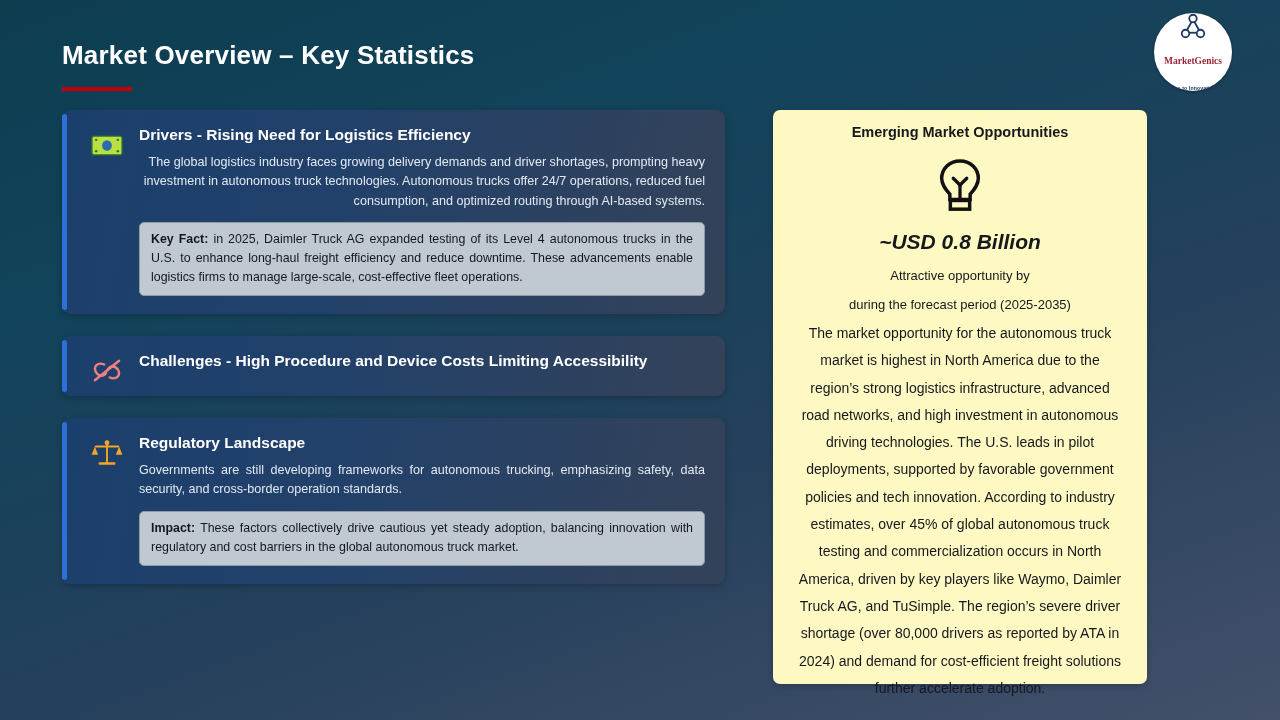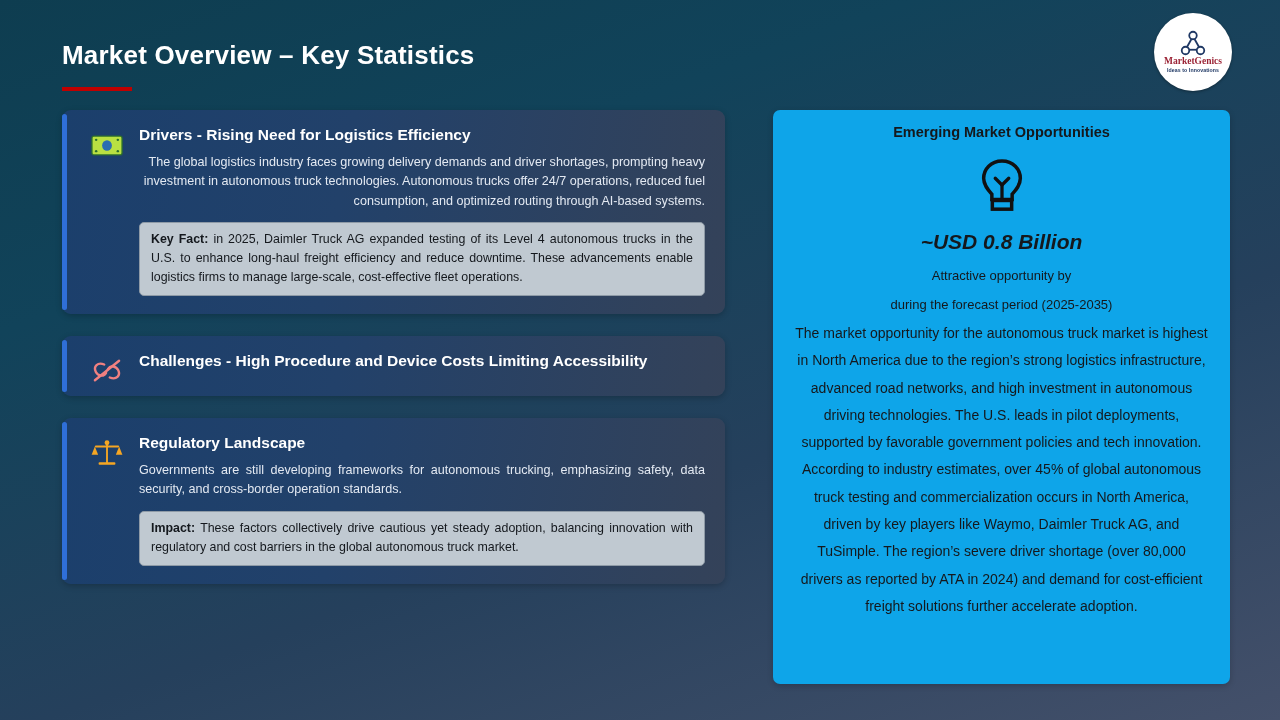--- a/index.html
+++ b/index.html
@@ -21,21 +21,21 @@
     position:absolute; left:62px; top:87px;
     width:70px; height:4px; background:#c00000;
   }
 
   
   .logo{
     position:absolute; left:1154px; top:13px;
     width:78px; height:78px; border-radius:50%;
     background:#ffffff;
     display:flex; flex-direction:column;
-    align-items:center; justify-content:center;
+    align-items:center; justify-content:space-between;
     box-shadow:0 1px 3px rgba(0,0,0,.35);
   }
   .logo-mark{ width:30px; height:26px; margin-bottom:1px; }
   .logo-name{
     font-size:9.5px; font-weight:bold; color:#9b2335;
     font-family:"Liberation Serif", serif; line-height:1;
   }
   .logo-tag{
     font-size:5.2px; font-weight:bold; color:#1f3864;
     margin-top:1.5px; letter-spacing:.1px; line-height:1;
@@ -83,22 +83,22 @@
     font-size:12.4px;
     color:#14181d;
     line-height:1.52;
     text-align:justify;
   }
   .callout b{ font-weight:bold; }
 
   
   .right-panel{
     position:absolute; left:773px; top:110px;
-    width:457px; height:574px;
-    background:#0ea5e9;
+    width:374px; height:574px;
+    background:#fef9c3;
     border-radius:7px;
     padding:14px 22px 10px 22px;
     box-shadow:0 2px 6px rgba(0,0,0,.2);
     text-align:center;
     color:#15181c;
   }
   .rp-title{ font-size:14.5px; font-weight:bold; margin-bottom:10px; }
   .rp-bulb{ margin:8px auto 12px auto; width:52px; height:56px; }
   .rp-value{ font-size:21px; font-weight:bold; margin-bottom:14px;font-style:italic; }
   .rp-sub{ font-size:13px; margin-bottom:14px; }

